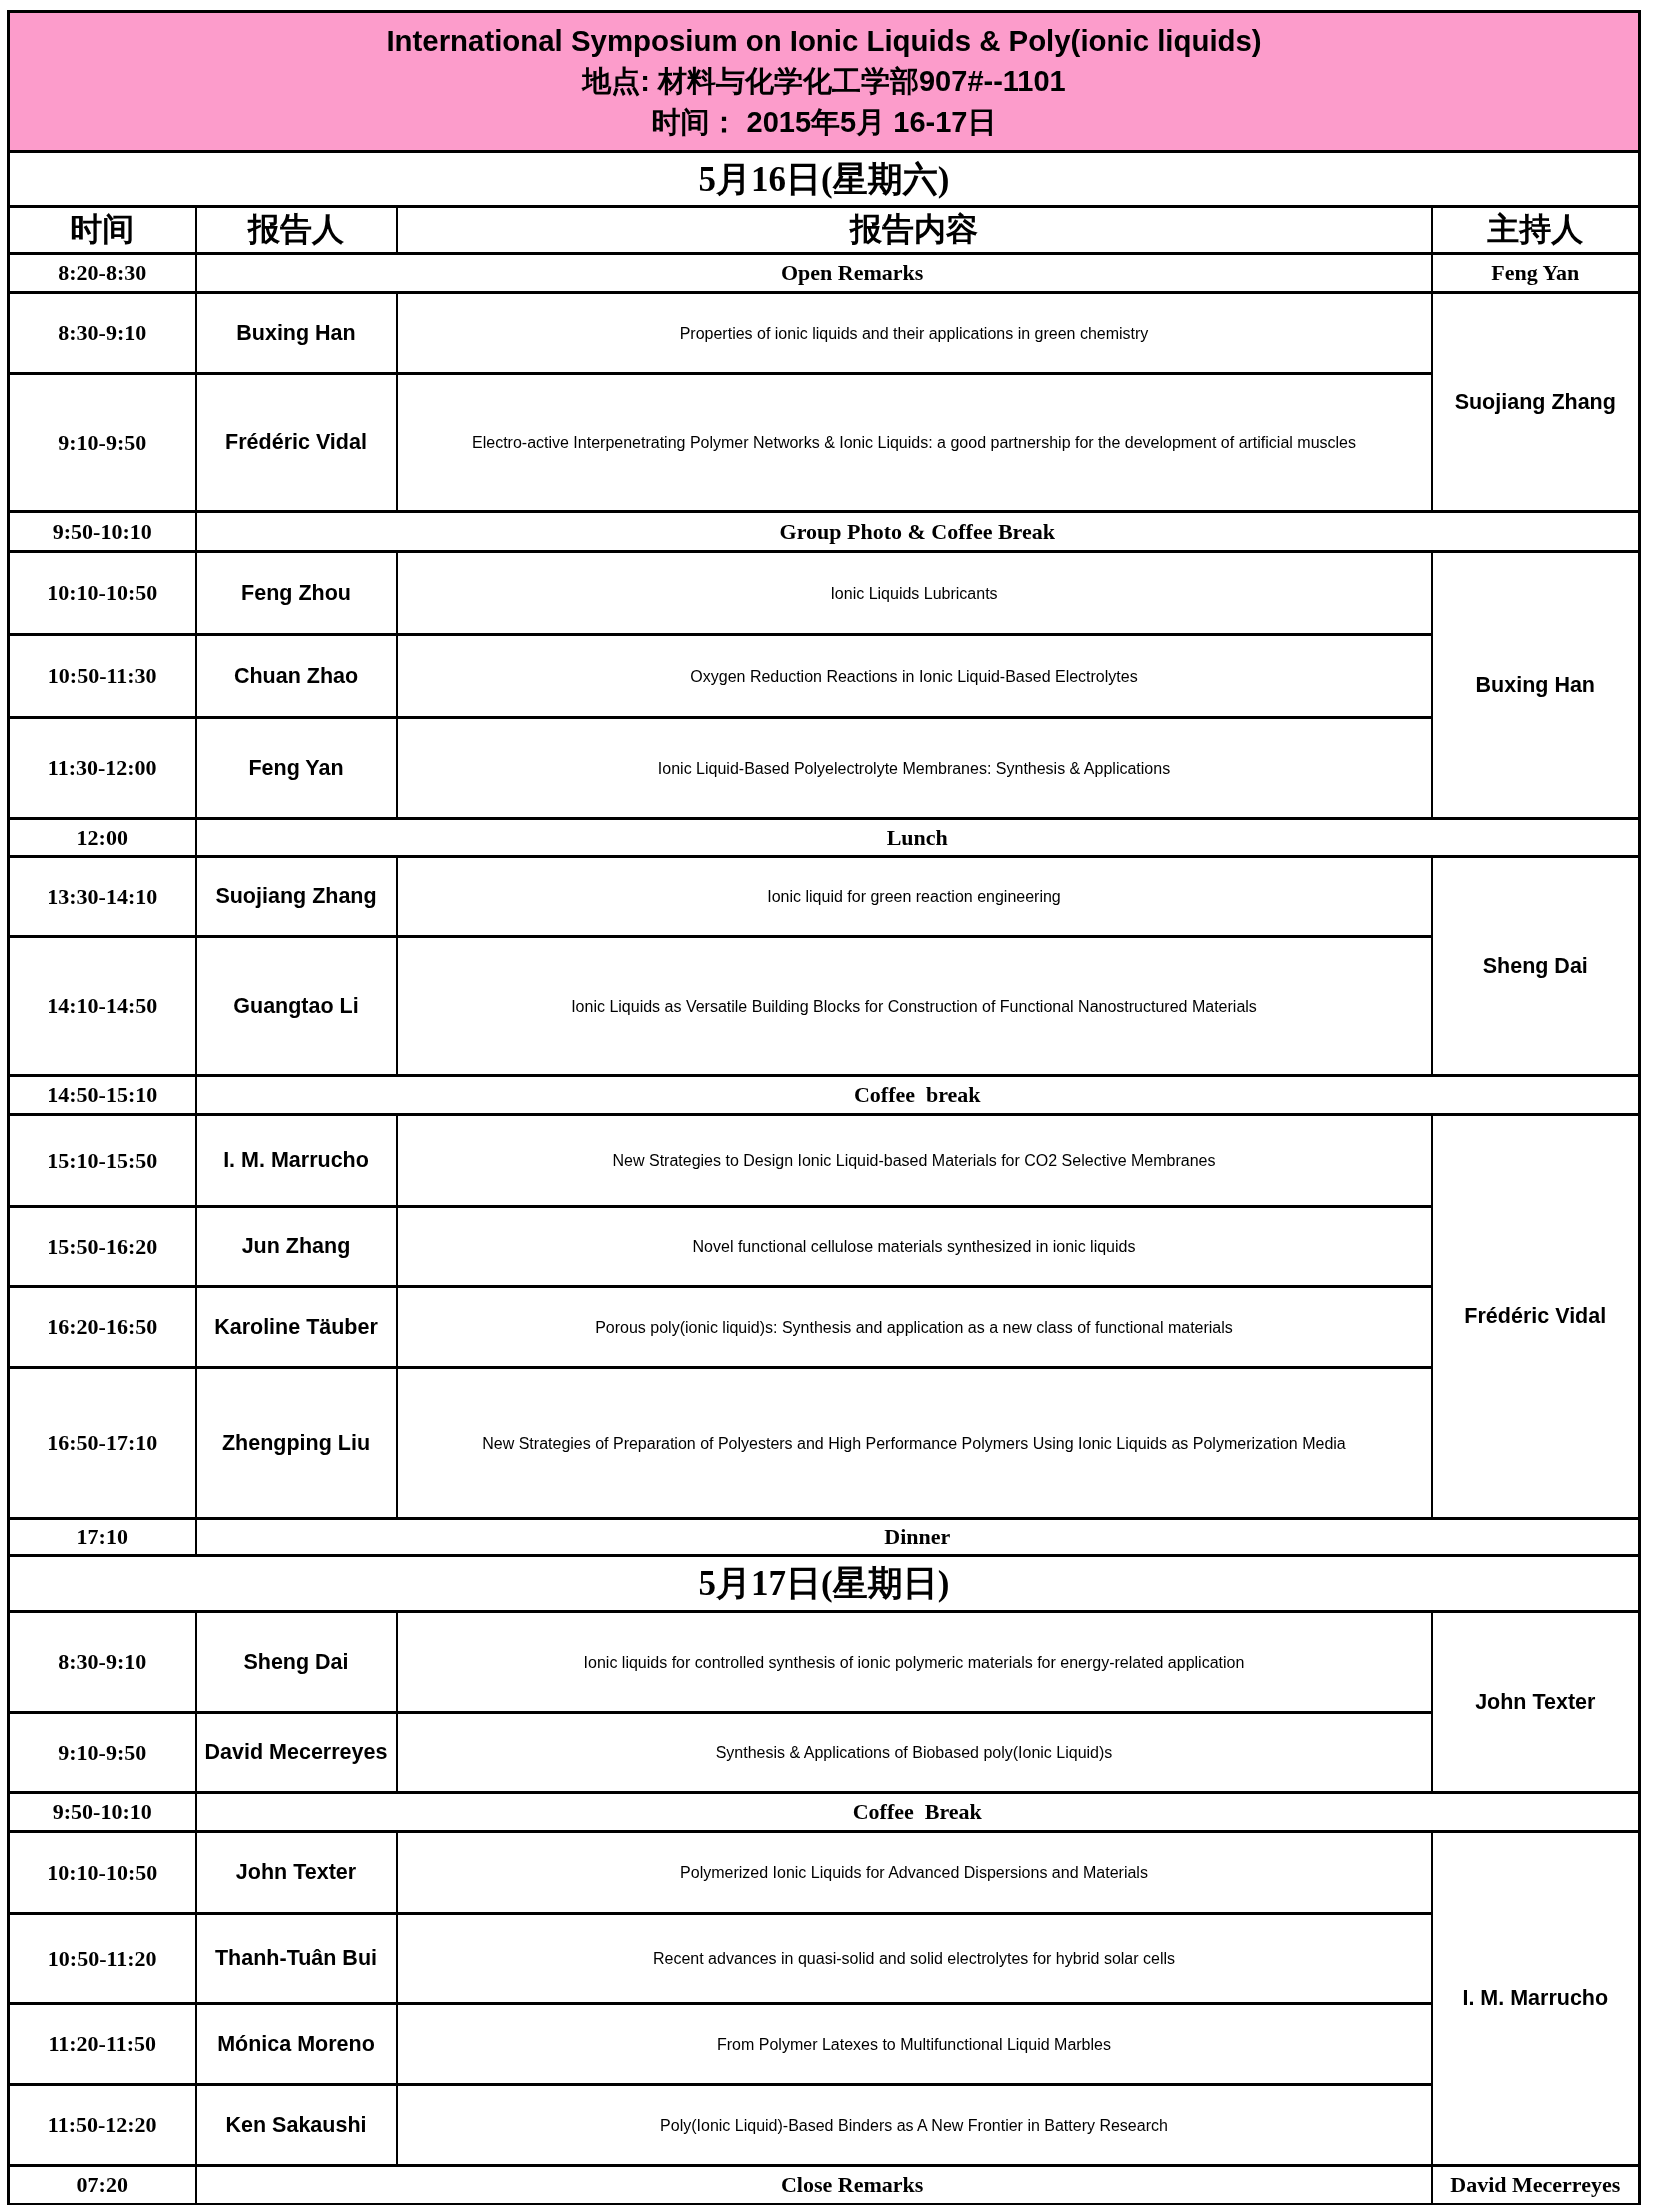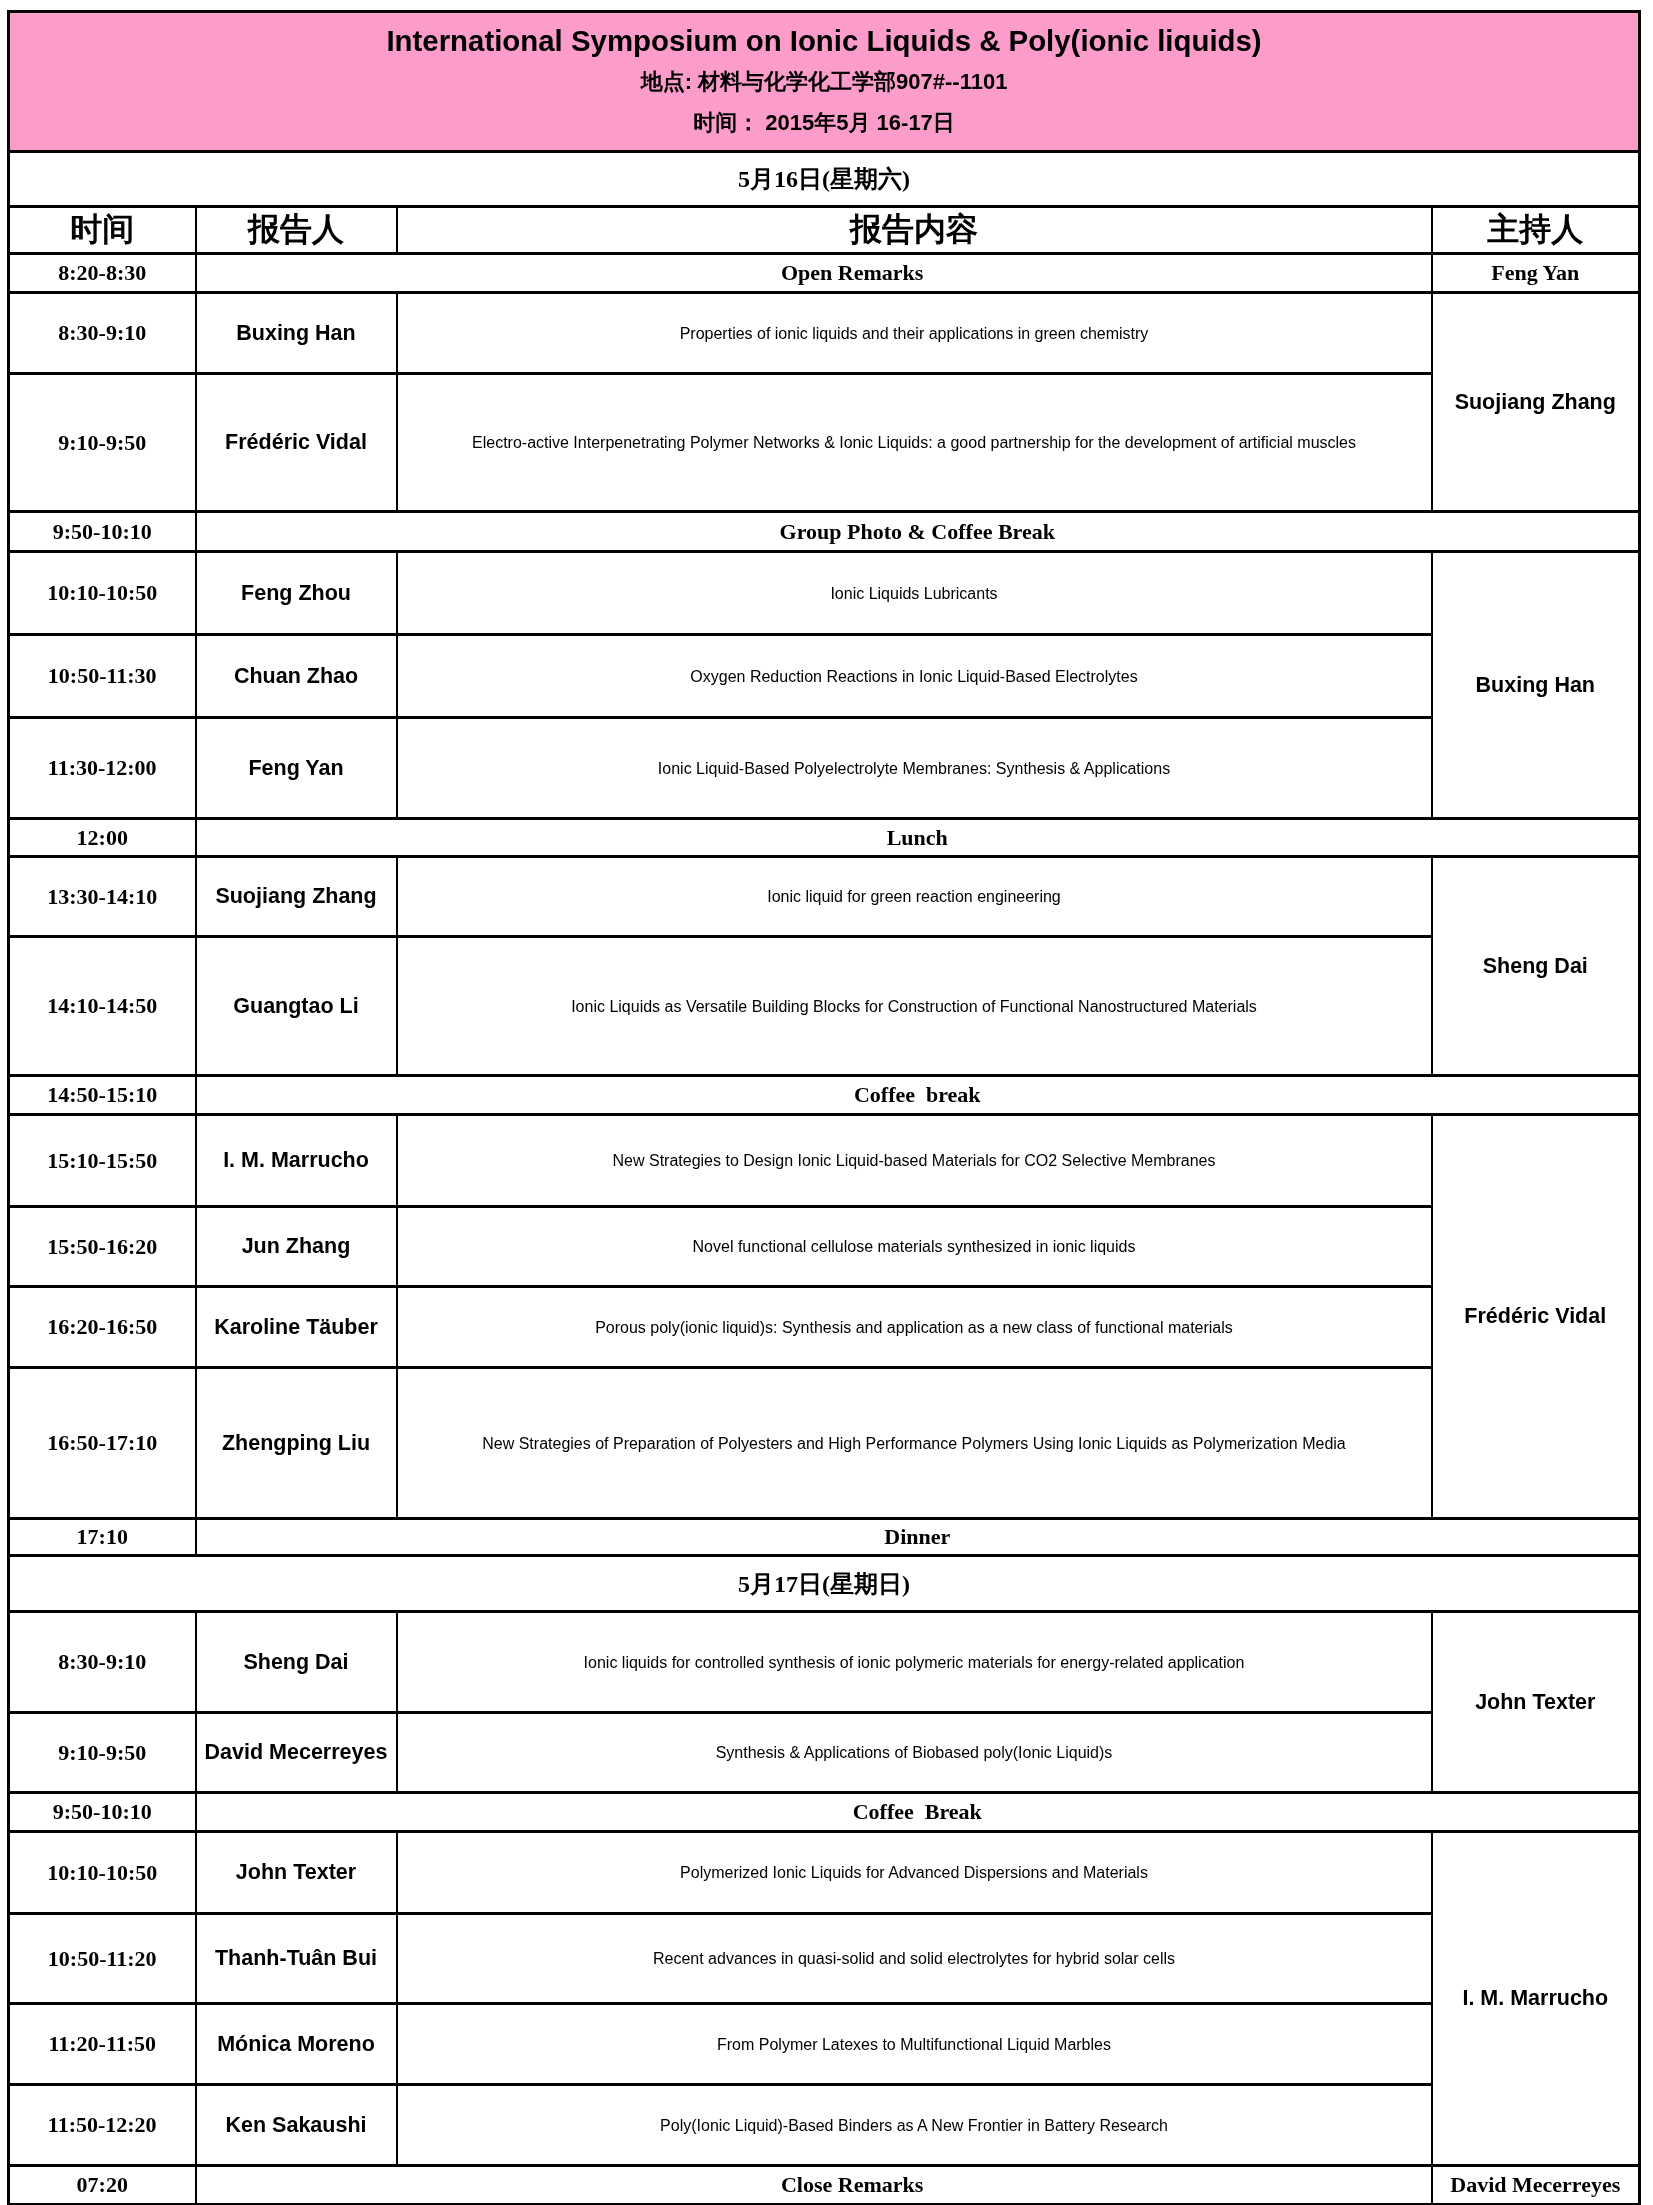--- a/index.html
+++ b/index.html
@@ -16,25 +16,25 @@
   }
   td{
     border-left:2.2px solid #000;border-right:2.2px solid #000;
     border-top:3.6px solid #000;border-bottom:3.6px solid #000;
     text-align:center;vertical-align:middle;
     padding:0 5.7px;overflow:hidden;
   }
   
   td.banner{padding:7.2px 21.5px;}
   .banner-title{font-weight:bold;font-size:29.4px;line-height:41px;}
-  .banner-line{font-weight:bold;font-size:22px;line-height:41px;text-align:center;}
+  .banner-line{font-weight:bold;font-size:29px;line-height:41px;text-align:center;}
   
   td.section{
     font-family:"Liberation Serif","DejaVu Serif",serif;
-    font-weight:bold;font-size:24px;
+    font-weight:bold;font-size:35px;
   }
   
   tr.colhead td{font-weight:bold;font-size:32px;}
   
   td.time{
     font-family:"Liberation Serif","DejaVu Serif",serif;
     font-weight:bold;font-size:22px;
   }
   td.speaker{font-weight:bold;font-size:21.5px;line-height:1.35;}
   td.title{

